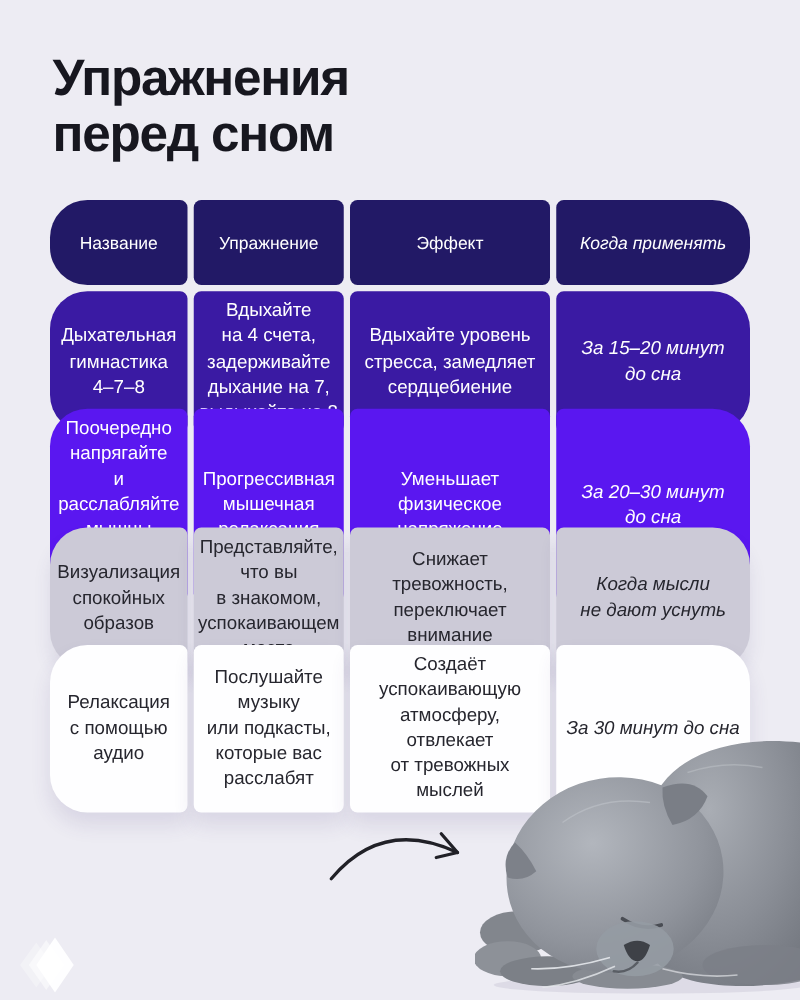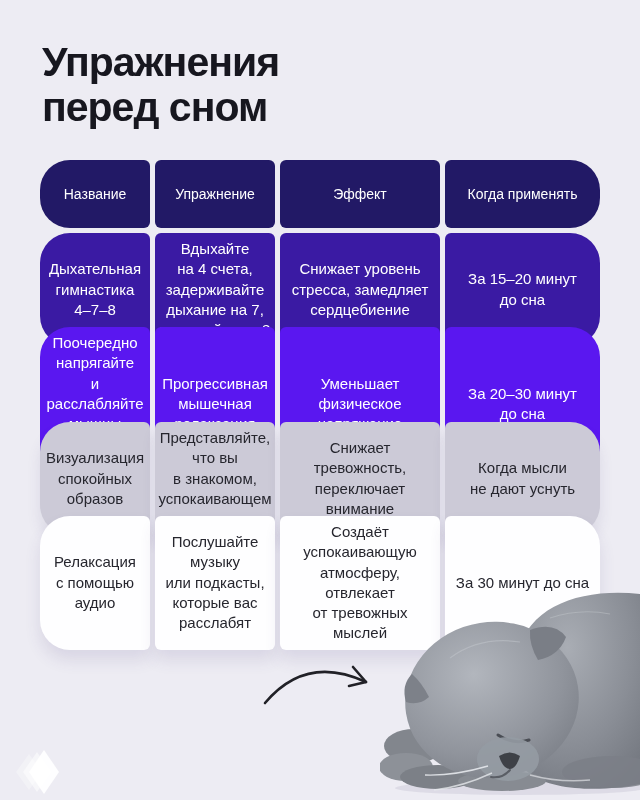--- a/index.html
+++ b/index.html
@@ -27,21 +27,21 @@
     grid-template-columns:110px 120px 160px 155px;
     gap:5px;
   }
   .cell {
     display:flex; align-items:center; justify-content:center;
     text-align:center; white-space:pre-line;
     border-radius:6px; padding:6px 4px;
     font-size:15px; line-height:1.35;
   }
   .row .cell:first-child { border-radius:30px 6px 6px 30px; }
-  .row .cell:last-child  { border-radius:6px 30px 30px 6px; }
+  .row .cell:last-child  { border-radius:6px 30px 30px 6px;font-style:italic; }
 
   .r-header { height:68px; }
   .r-header .cell { background:var(--header-bg,#221966); color:var(--text-light,#fff); font-size:14px; font-weight:500; }
   .r-1 { height:89px; }
   .r-1 .cell { background:var(--row1-bg,#3a1aa3); color:var(--text-light,#fff); }
   .r-2 { height:90px; }
   .r-2 .cell { background:var(--row2-bg,#5a17f0); color:var(--text-light,#fff); }
   .r-3 { height:89px; }
   .r-3 .cell { background:var(--row3-bg,#cccad7); color:var(--text-dark,#26262e); box-shadow:0 10px 14px rgba(70,60,120,0.10); }
   .r-4 { height:94px; }
@@ -75,21 +75,21 @@
 
     <div class="row r-1">
       <div class="cell">Дыхательная
 гимнастика
 4–7–8</div>
       <div class="cell">Вдыхайте
 на 4 счета,
 задерживайте
 дыхание на 7,
 выдыхайте на 8</div>
-      <div class="cell">Снижает уровень
+      <div class="cell">Вдыхайте уровень
 стресса, замедляет
 сердцебиение</div>
       <div class="cell">За 15–20 минут
 до сна</div>
     </div>
 
     <div class="row r-2">
       <div class="cell">Поочередно
 напрягайте
 и расслабляйте

